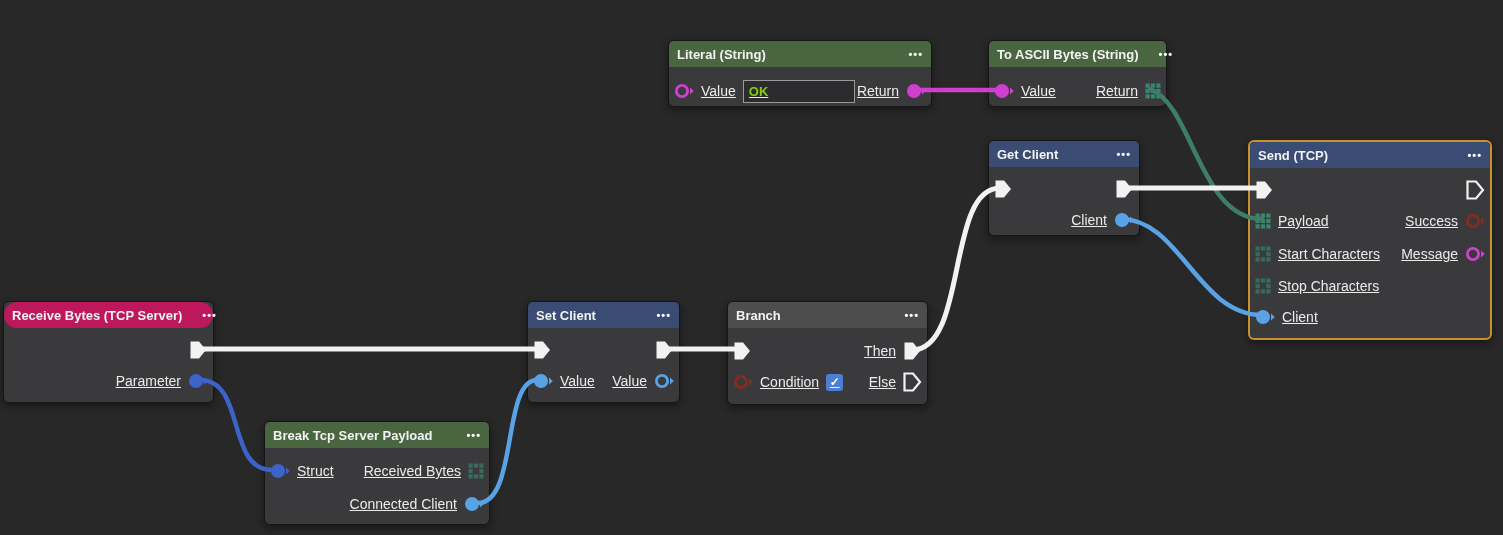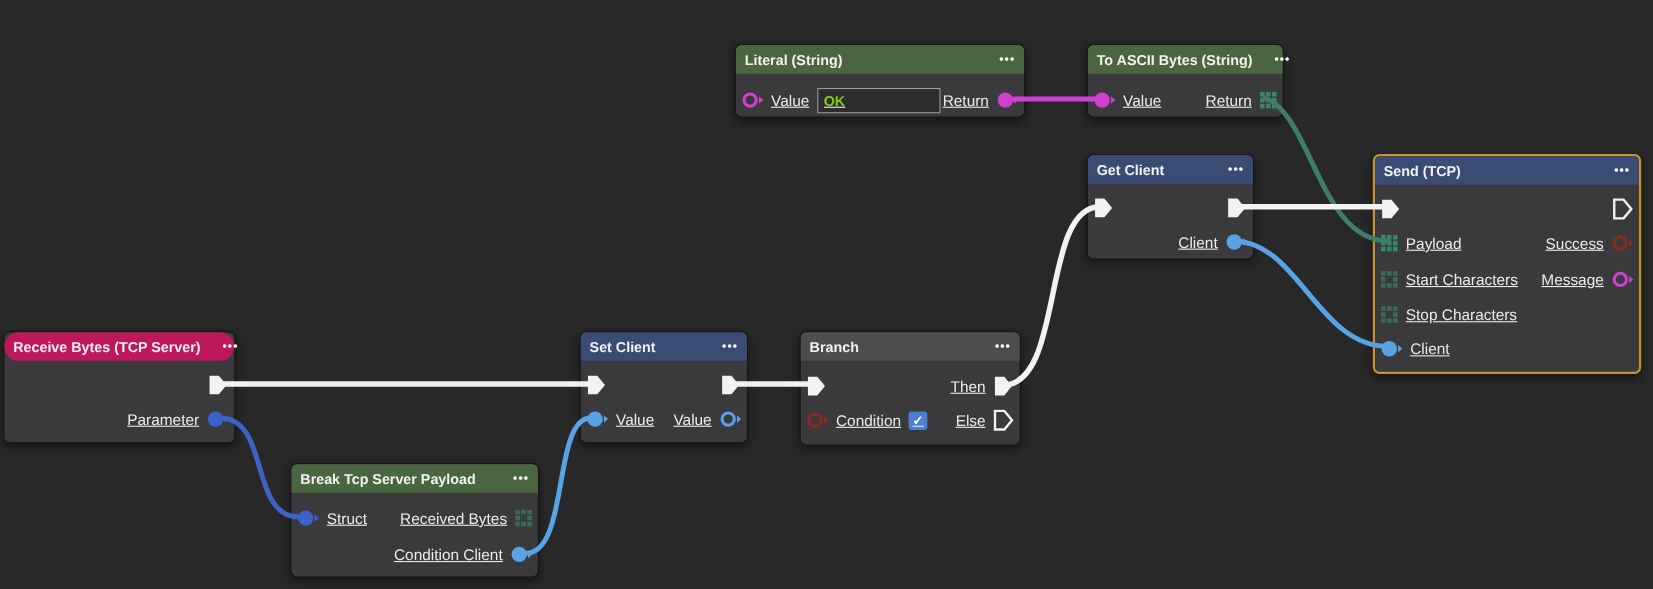--- a/index.html
+++ b/index.html
@@ -329,21 +329,21 @@
             <rect x="11.3" y="5.9" width="4.2" height="4.2"></rect>
           <rect x="0.5" y="11.3" width="4.2" height="4.2"></rect>
             <rect x="5.9" y="11.3" width="4.2" height="4.2"></rect>
             <rect x="11.3" y="11.3" width="4.2" height="4.2"></rect>
         </g>
       </svg>
     </div>
   </div>
   <div class="row" style="top:66px">
     <div class="g r">
-      <span>Condition Client</span>
+      <span>Connected Client</span>
       <svg class="pin" width="20" height="16" viewBox="0 0 20 16">
         <circle cx="8" cy="8" r="7" fill="#5aa2e6"></circle>
         <path d="M16 4.6 L19.8 8 L16 11.4 Z" fill="#5aa2e6"></path>
       </svg>
     </div>
   </div>
 </div>
 
 <svg class="wires" width="1503" height="535" viewBox="0 0 1503 535">
 

